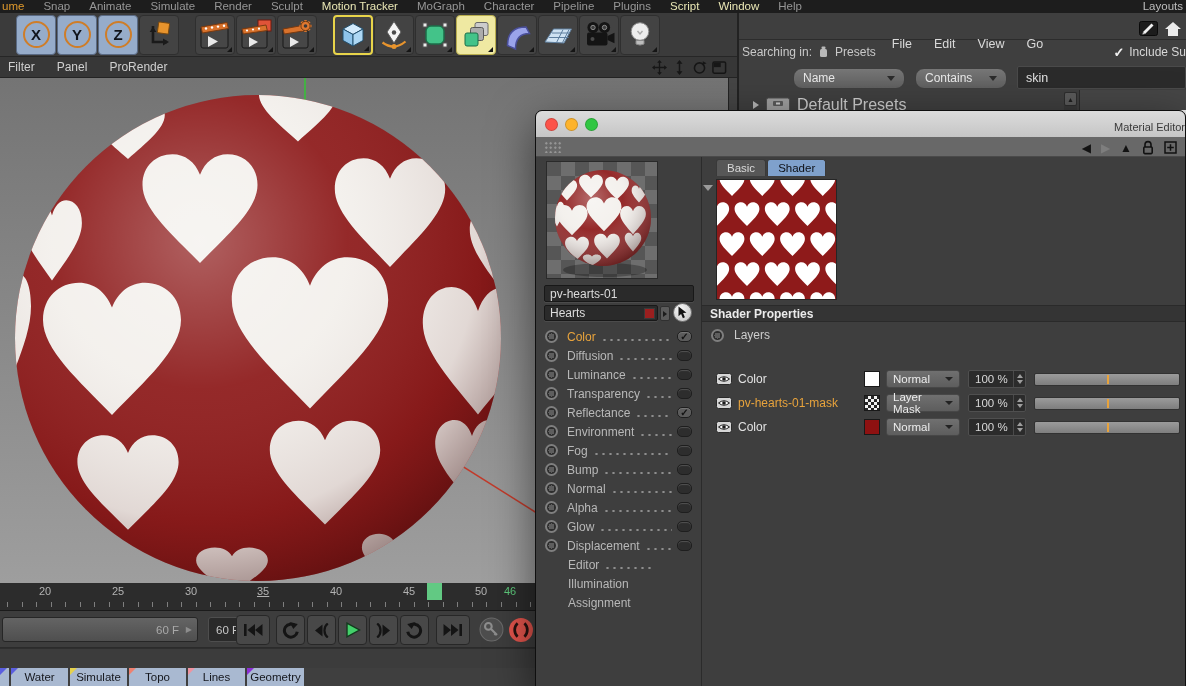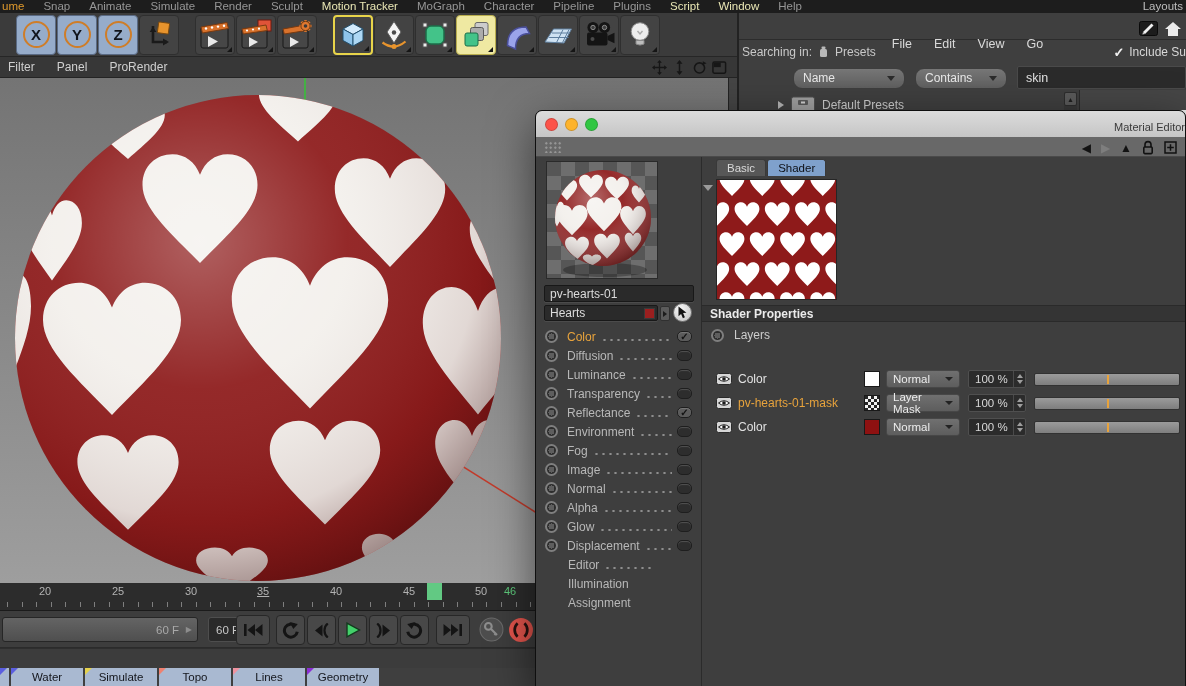--- a/index.html
+++ b/index.html
@@ -68,21 +68,21 @@
   .fld-stepper .dn{border-top:4.5px solid #9a9a9a;}
   .tbtn{position:absolute;top:4px;height:30px;background:#484848;border:1px solid #272727;
         border-radius:4px;display:flex;align-items:center;justify-content:center;}
   .tbtn.round{background:transparent;border:none;top:5px;height:27px;}
 
   
   #strip{position:absolute;left:0;top:648px;width:535px;height:20px;background:#3c3c3c;
          border-top:1px solid #2e2e2e;}
   #bottom-tabs{position:absolute;left:0;top:668px;width:535px;height:18px;background:#3f3f3f;
          display:flex;gap:2px;}
-  .btab{position:relative;width:72px;height:18px;background:#a9b9d1;color:#14161c;font-size:11.5px;
+  .btab{position:relative;width:57px;height:18px;background:#a9b9d1;color:#14161c;font-size:11.5px;
         display:flex;align-items:center;justify-content:center;overflow:hidden;}
   .btab.stub{width:9px;}
   .btab .corner{position:absolute;left:0;top:0;width:0;height:0;
         border-top:7px solid #5b5fe0;border-right:7px solid transparent;}
 
   
   #cb-panel{position:absolute;left:737px;top:13px;width:449px;height:673px;background:#3f3f3f;
             border-left:2px solid #222;}
   .grip{width:18px;height:14px;background-image:radial-gradient(circle,#9a9a9a 1px,rgba(0,0,0,0) 1.3px);
         background-size:4.5px 4.5px;}
@@ -100,21 +100,21 @@
   .cb-dd{height:21px;background:linear-gradient(#777,#5f5f5f);border:1px solid #3e3e3e;
         border-radius:9px;color:#e8e8e8;font-size:12px;display:flex;align-items:center;
         justify-content:space-between;padding:0 9px;}
   .dd-arrow{width:0;height:0;border-left:4.5px solid transparent;border-right:4.5px solid transparent;
         border-top:5px solid #2b2b2b;margin-left:8px;}
   #cb-search-input{position:absolute;left:230px;right:0;top:2px;height:23px;background:#2b2b2b;
         border:1px solid #4a4a4a;border-radius:2px;color:#e0e0e0;font-size:12.5px;
         padding-left:8px;font-family:"Liberation Sans",sans-serif;}
   #cb-tree{position:absolute;left:0;top:79px;width:325px;bottom:0;}
   .tree-row{position:absolute;left:14px;top:4px;display:flex;align-items:center;gap:7px;
-        color:#cdcdcd;font-size:12px;margin-left:25px;}
+        color:#cdcdcd;font-size:16px;}
   .tri-right{width:0;height:0;border-top:4.5px solid transparent;border-bottom:4.5px solid transparent;
         border-left:6px solid #b5b5b5;}
   #cb-scroll{position:absolute;left:325px;top:79px;width:13px;bottom:0;background:#383838;}
   #cb-scroll .sbtn{width:13px;height:14px;background:#5a5a5a;border:1px solid #2d2d2d;border-radius:2px;
         display:flex;align-items:center;justify-content:center;font-size:7px;color:#1e1e1e;}
   #cb-subpanel{position:absolute;left:340px;top:77px;right:0;bottom:0;background:#464646;
         border-left:1px solid #2a2a2a;}
   .preset-chip{position:absolute;top:20px;width:42px;height:14px;background:#ededed;border-radius:4px;}
 
   
@@ -768,21 +768,21 @@
           <span class="chk"></span>
         </div>
         <div class="chan-row">
           <span class="radio"></span>
           <span class="chan-label">Fog</span>
           <span class="leader"></span>
           <span class="chk"></span>
         </div>
         <div class="chan-row">
           <span class="radio"></span>
-          <span class="chan-label">Image</span>
+          <span class="chan-label">Bump</span>
           <span class="leader"></span>
           <span class="chk"></span>
         </div>
         <div class="chan-row">
           <span class="radio"></span>
           <span class="chan-label">Normal</span>
           <span class="leader"></span>
           <span class="chk"></span>
         </div>
         <div class="chan-row">

